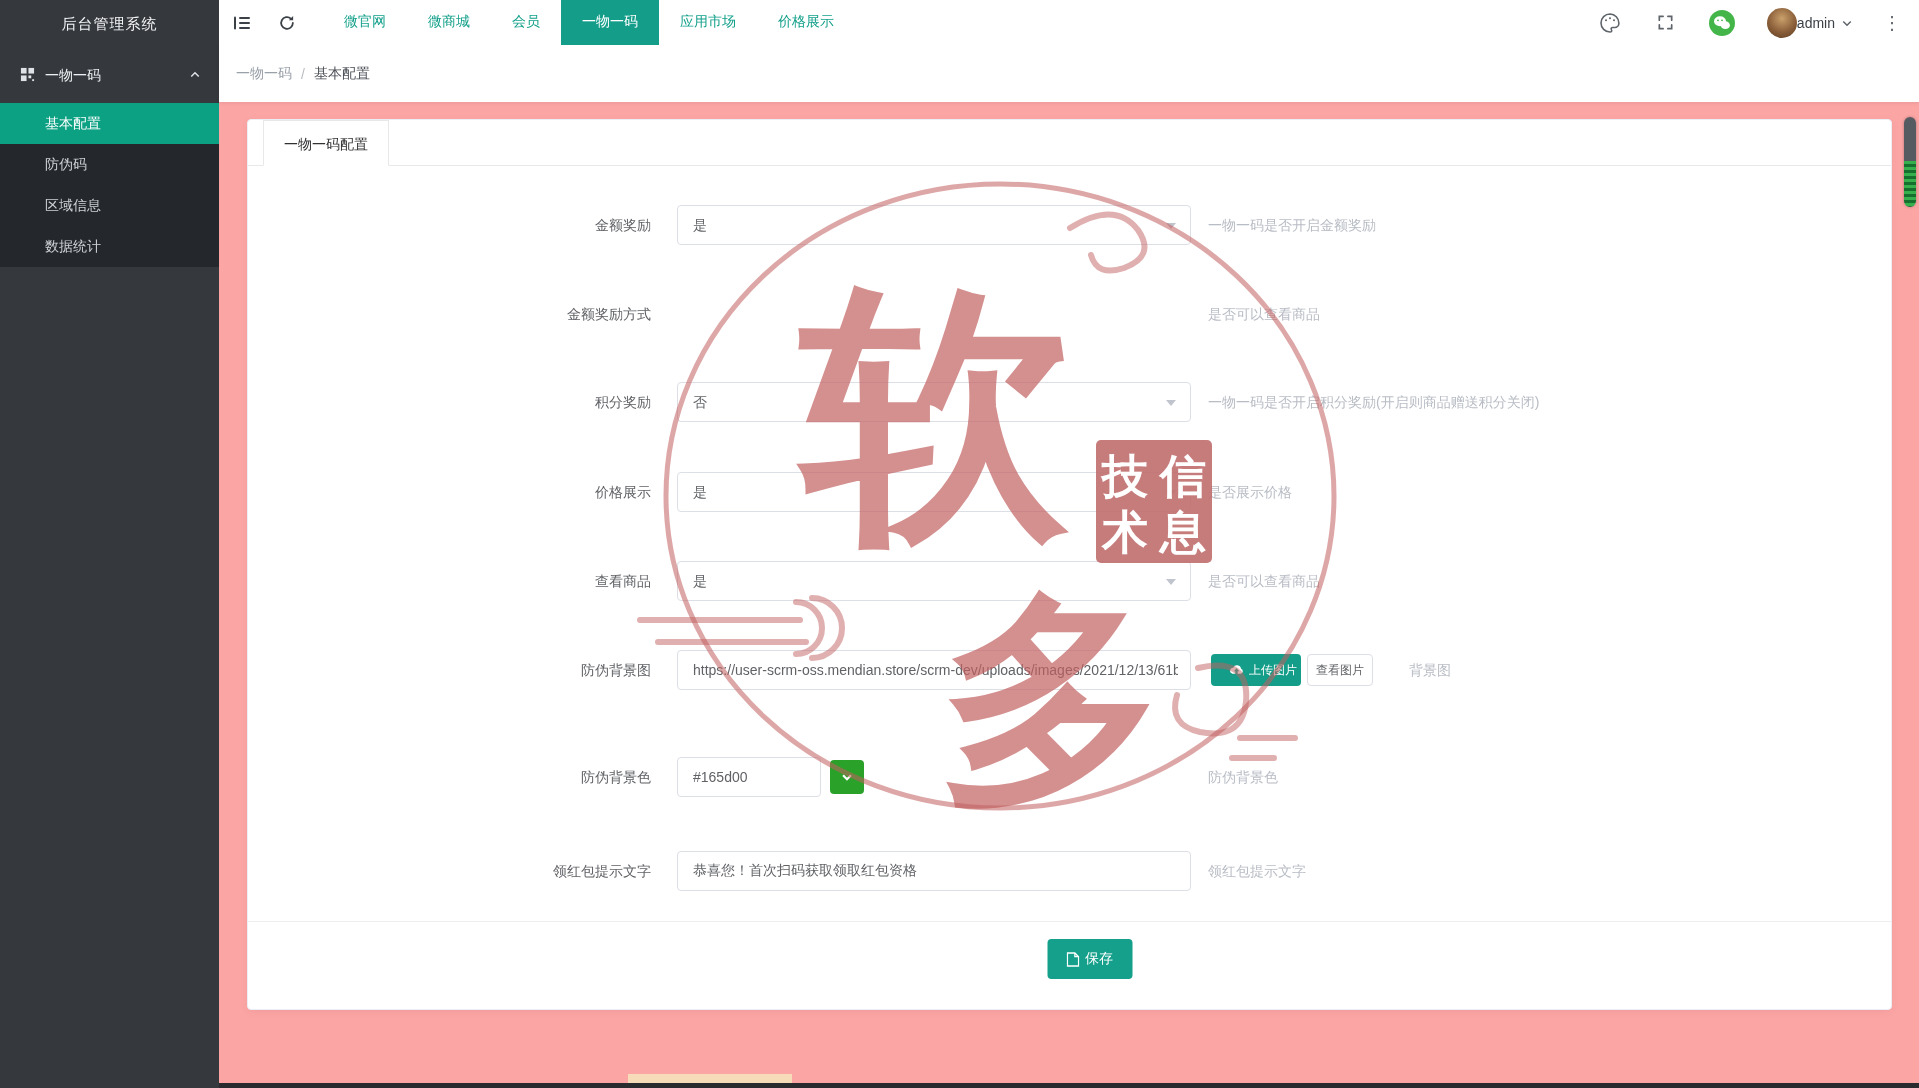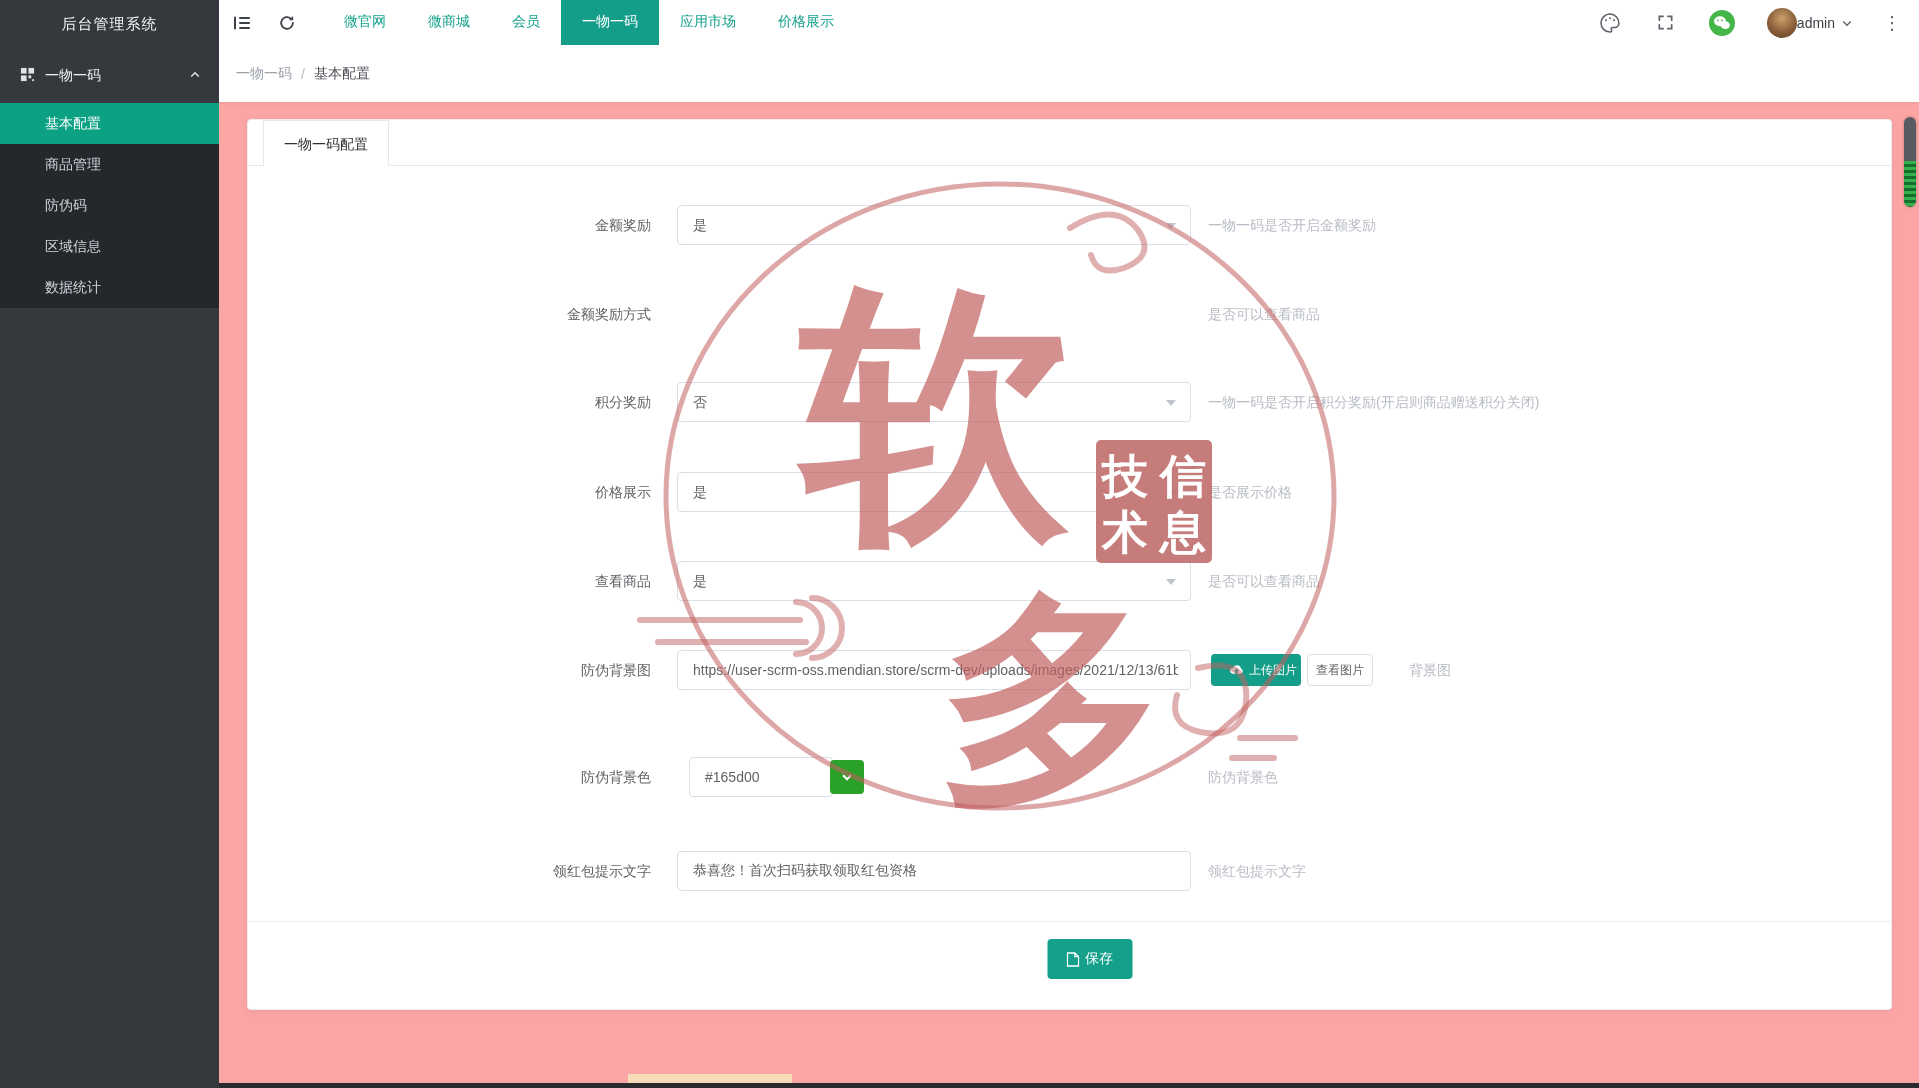--- a/index.html
+++ b/index.html
@@ -43,21 +43,21 @@
 
   .form { position:relative; height:844px; }
   .form-row { position:absolute; left:0; right:0; height:40px; }
   .row-1{top:39px}.row-2{top:128px}.row-3{top:216px}.row-4{top:306px}.row-5{top:395px}.row-6{top:484px}.row-7{top:591px}.row-8{top:685px}
   .f-label { position:absolute; left:0; width:403px; line-height:40px; text-align:right; font-size:14px; color:#606266; }
   .f-help { position:absolute; left:960px; line-height:40px; font-size:14px; color:#b8bcc4; white-space:nowrap; }
   .f-help.far { left:1161px; }
   .ui-select, .ui-input { position:absolute; left:429px; width:514px; height:40px; border:1px solid #dcdfe6; border-radius:4px; background:#fff; font-size:14px; color:#606266; line-height:38px; padding:0 30px 0 15px; cursor:pointer; white-space:nowrap; overflow:hidden; }
   .ui-input { padding-right:12px; cursor:text; border:none; outline:none; border:1px solid #dcdfe6; font-family:inherit; }
   .caret { position:absolute; right:14px; top:17px; width:0; height:0; border-left:5px solid transparent; border-right:5px solid transparent; border-top:6px solid #c0c4cc; }
-  .input-narrow { width:144px !important;margin-left:12px; }
+  .input-narrow { width:144px !important; }
   .swatch-btn { position:absolute; left:582px; top:3px; width:34px; height:34px; border:none; border-radius:4px; background:#2aa22a; display:flex; align-items:center; justify-content:center; cursor:pointer; }
   .btn { border:none; border-radius:4px; font-size:12px; cursor:pointer; display:inline-flex; align-items:center; justify-content:center; font-family:inherit; }
   .upload-btn { position:absolute; left:963px; top:4px; width:90px; height:32px; background:#149e8a; color:#fff;padding-left:14px; }
   .upload-btn svg { margin-right:5px; }
   .view-btn { position:absolute; left:1059px; top:4px; width:66px; height:32px; background:#fff; color:#606266; border:1px solid #dcdfe6; }
   .divider { position:absolute; left:0; right:0; top:755px; border-top:1px solid #efefef; }
   .save-btn { position:absolute; top:773px; left:50%; transform:translateX(-50%); height:40px; padding:0 19px; background:#14a08b; color:#fff; font-size:14px; border:none; border-radius:4px; cursor:pointer; display:flex; align-items:center; font-family:inherit;margin-left:20px; }
   .save-btn svg { margin-right:6px; }
 
   
@@ -89,21 +89,20 @@
       </span>
       <span class="grp-label">一物一码</span>
       <span>
         <svg width="12" height="12" viewBox="0 0 16 16" fill="none" stroke="#dfe2e6" stroke-width="2">
             <polyline points="3,10 8,5 13,10"></polyline>
           </svg>
       </span>
     </div>
     <nav class="submenu">
       <div class="submenu-item active">基本配置</div>
-      <div class="submenu-item">商品管理</div>
       <div class="submenu-item">防伪码</div>
       <div class="submenu-item">区域信息</div>
       <div class="submenu-item">数据统计</div>
     </nav>
   </aside>
 
   <div class="main">
 
     <header class="topbar">
       <div class="topbar-icon">

